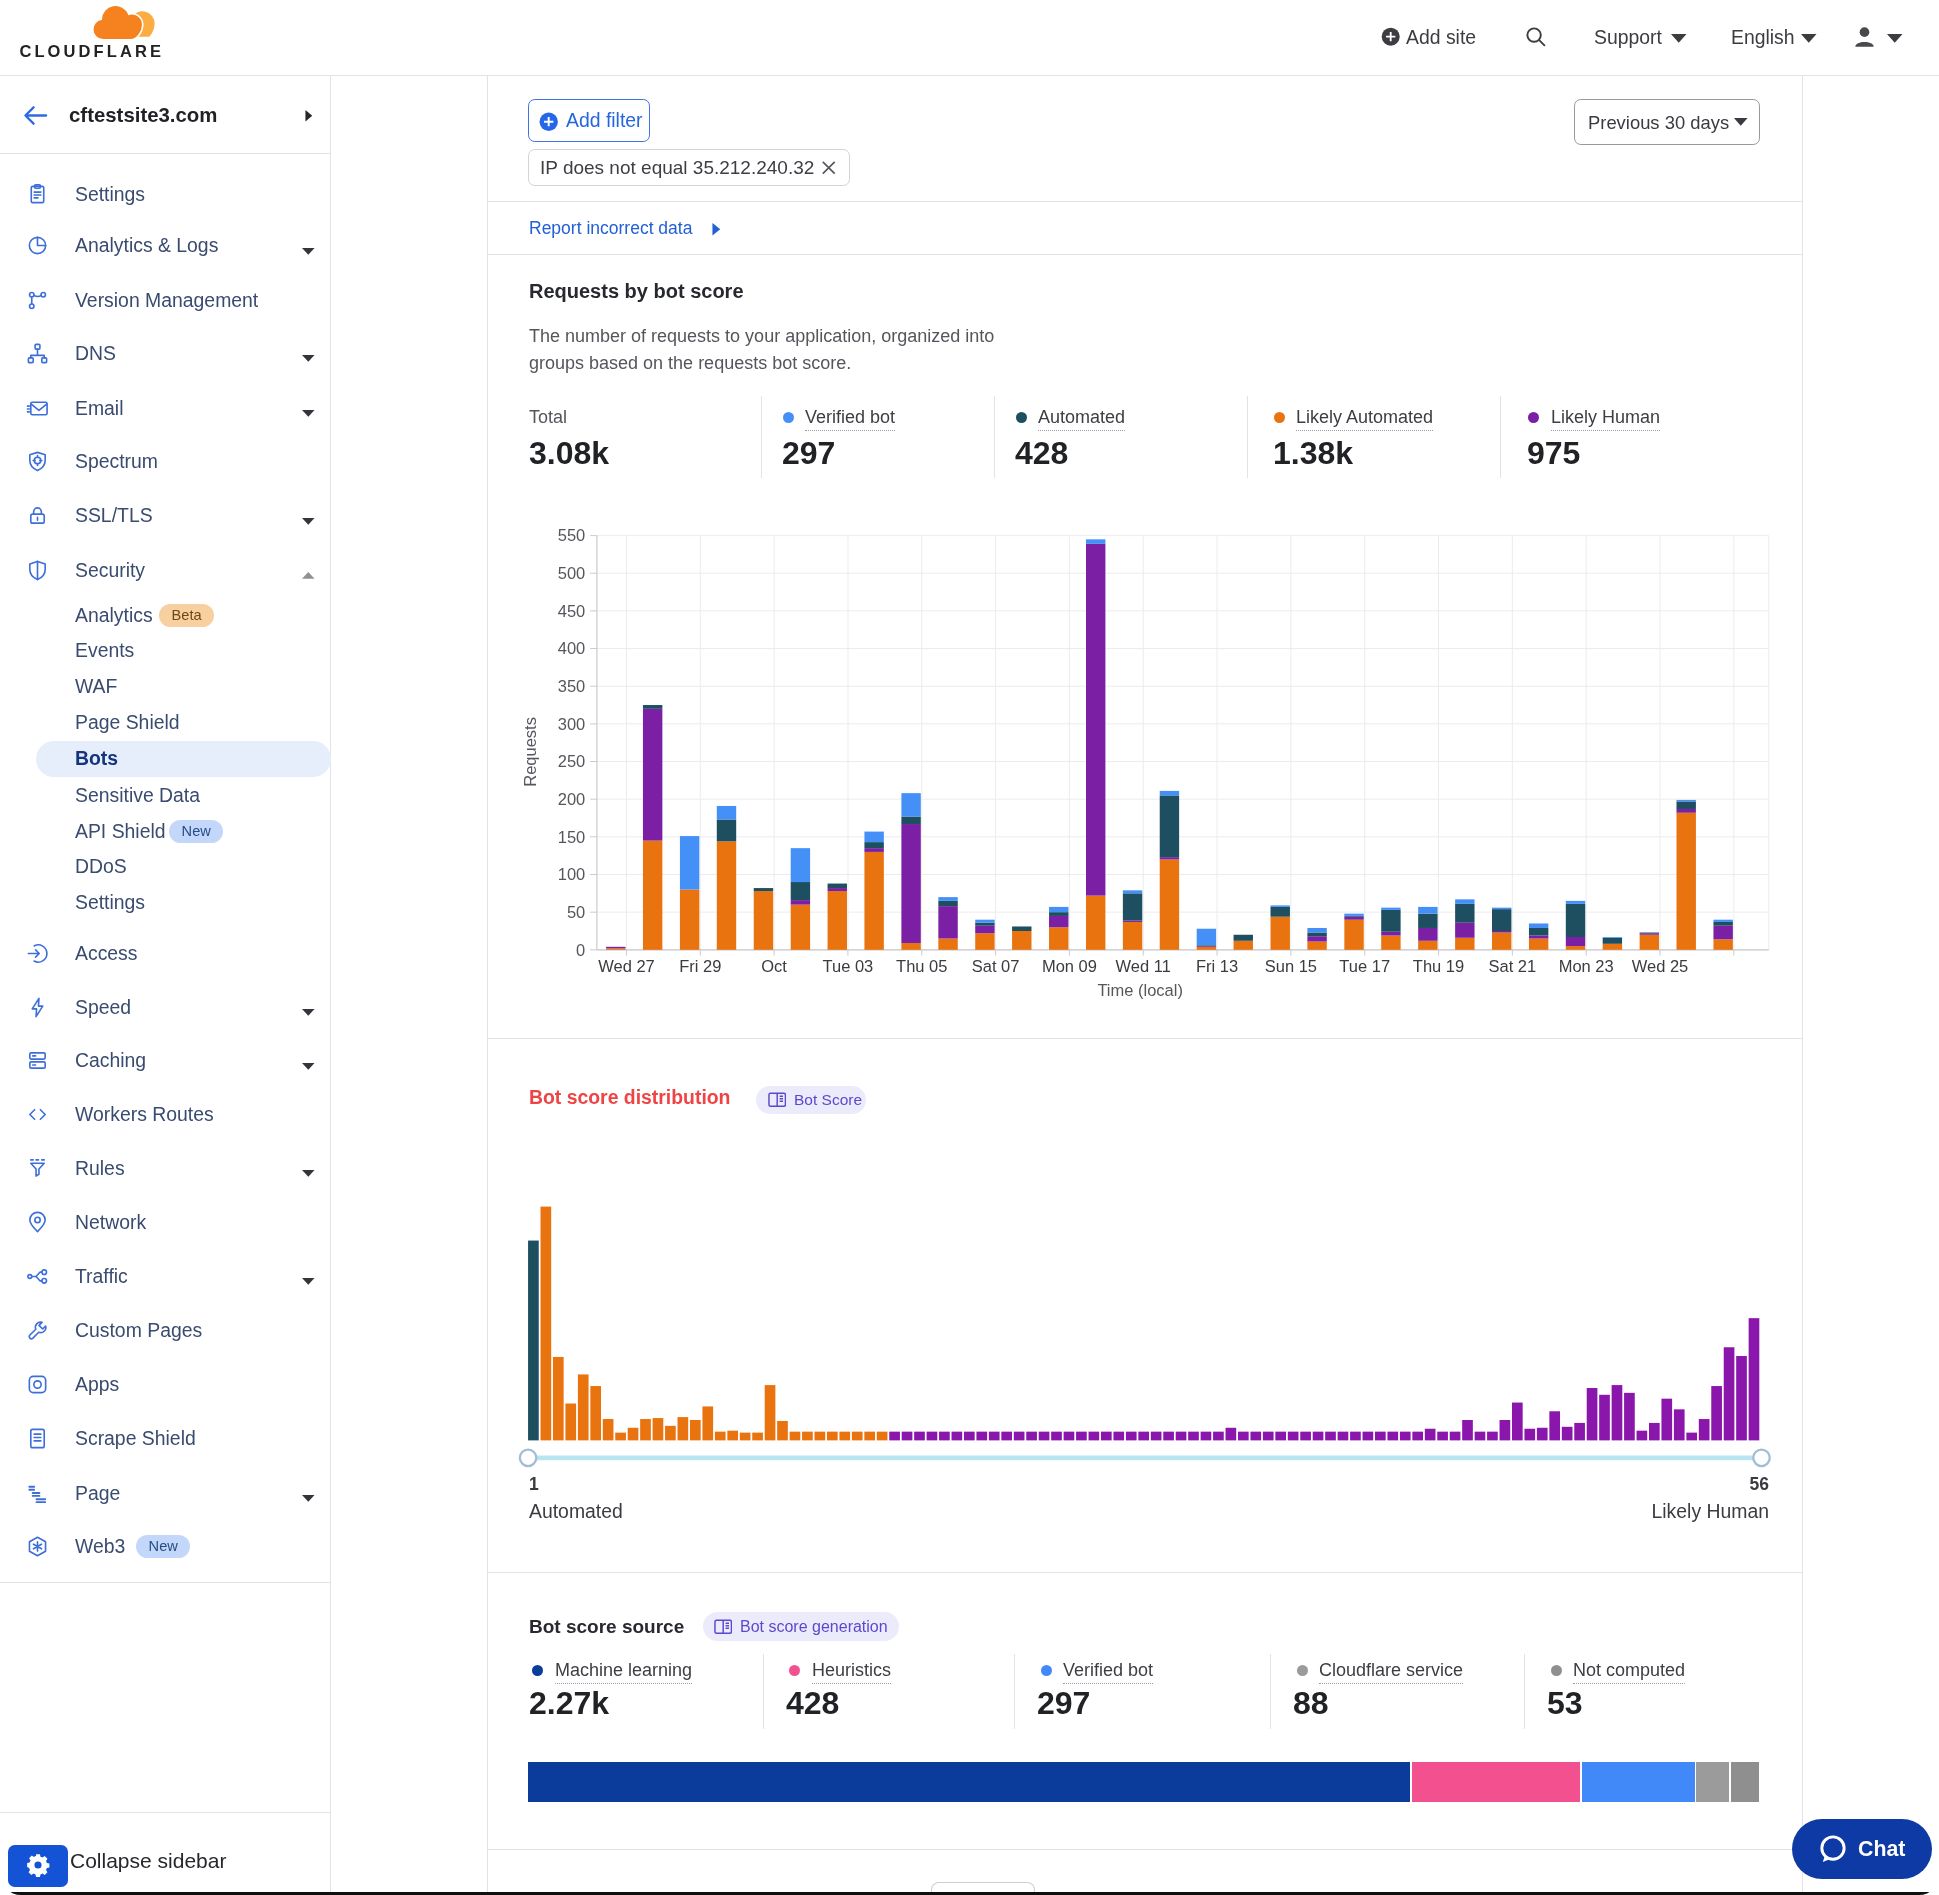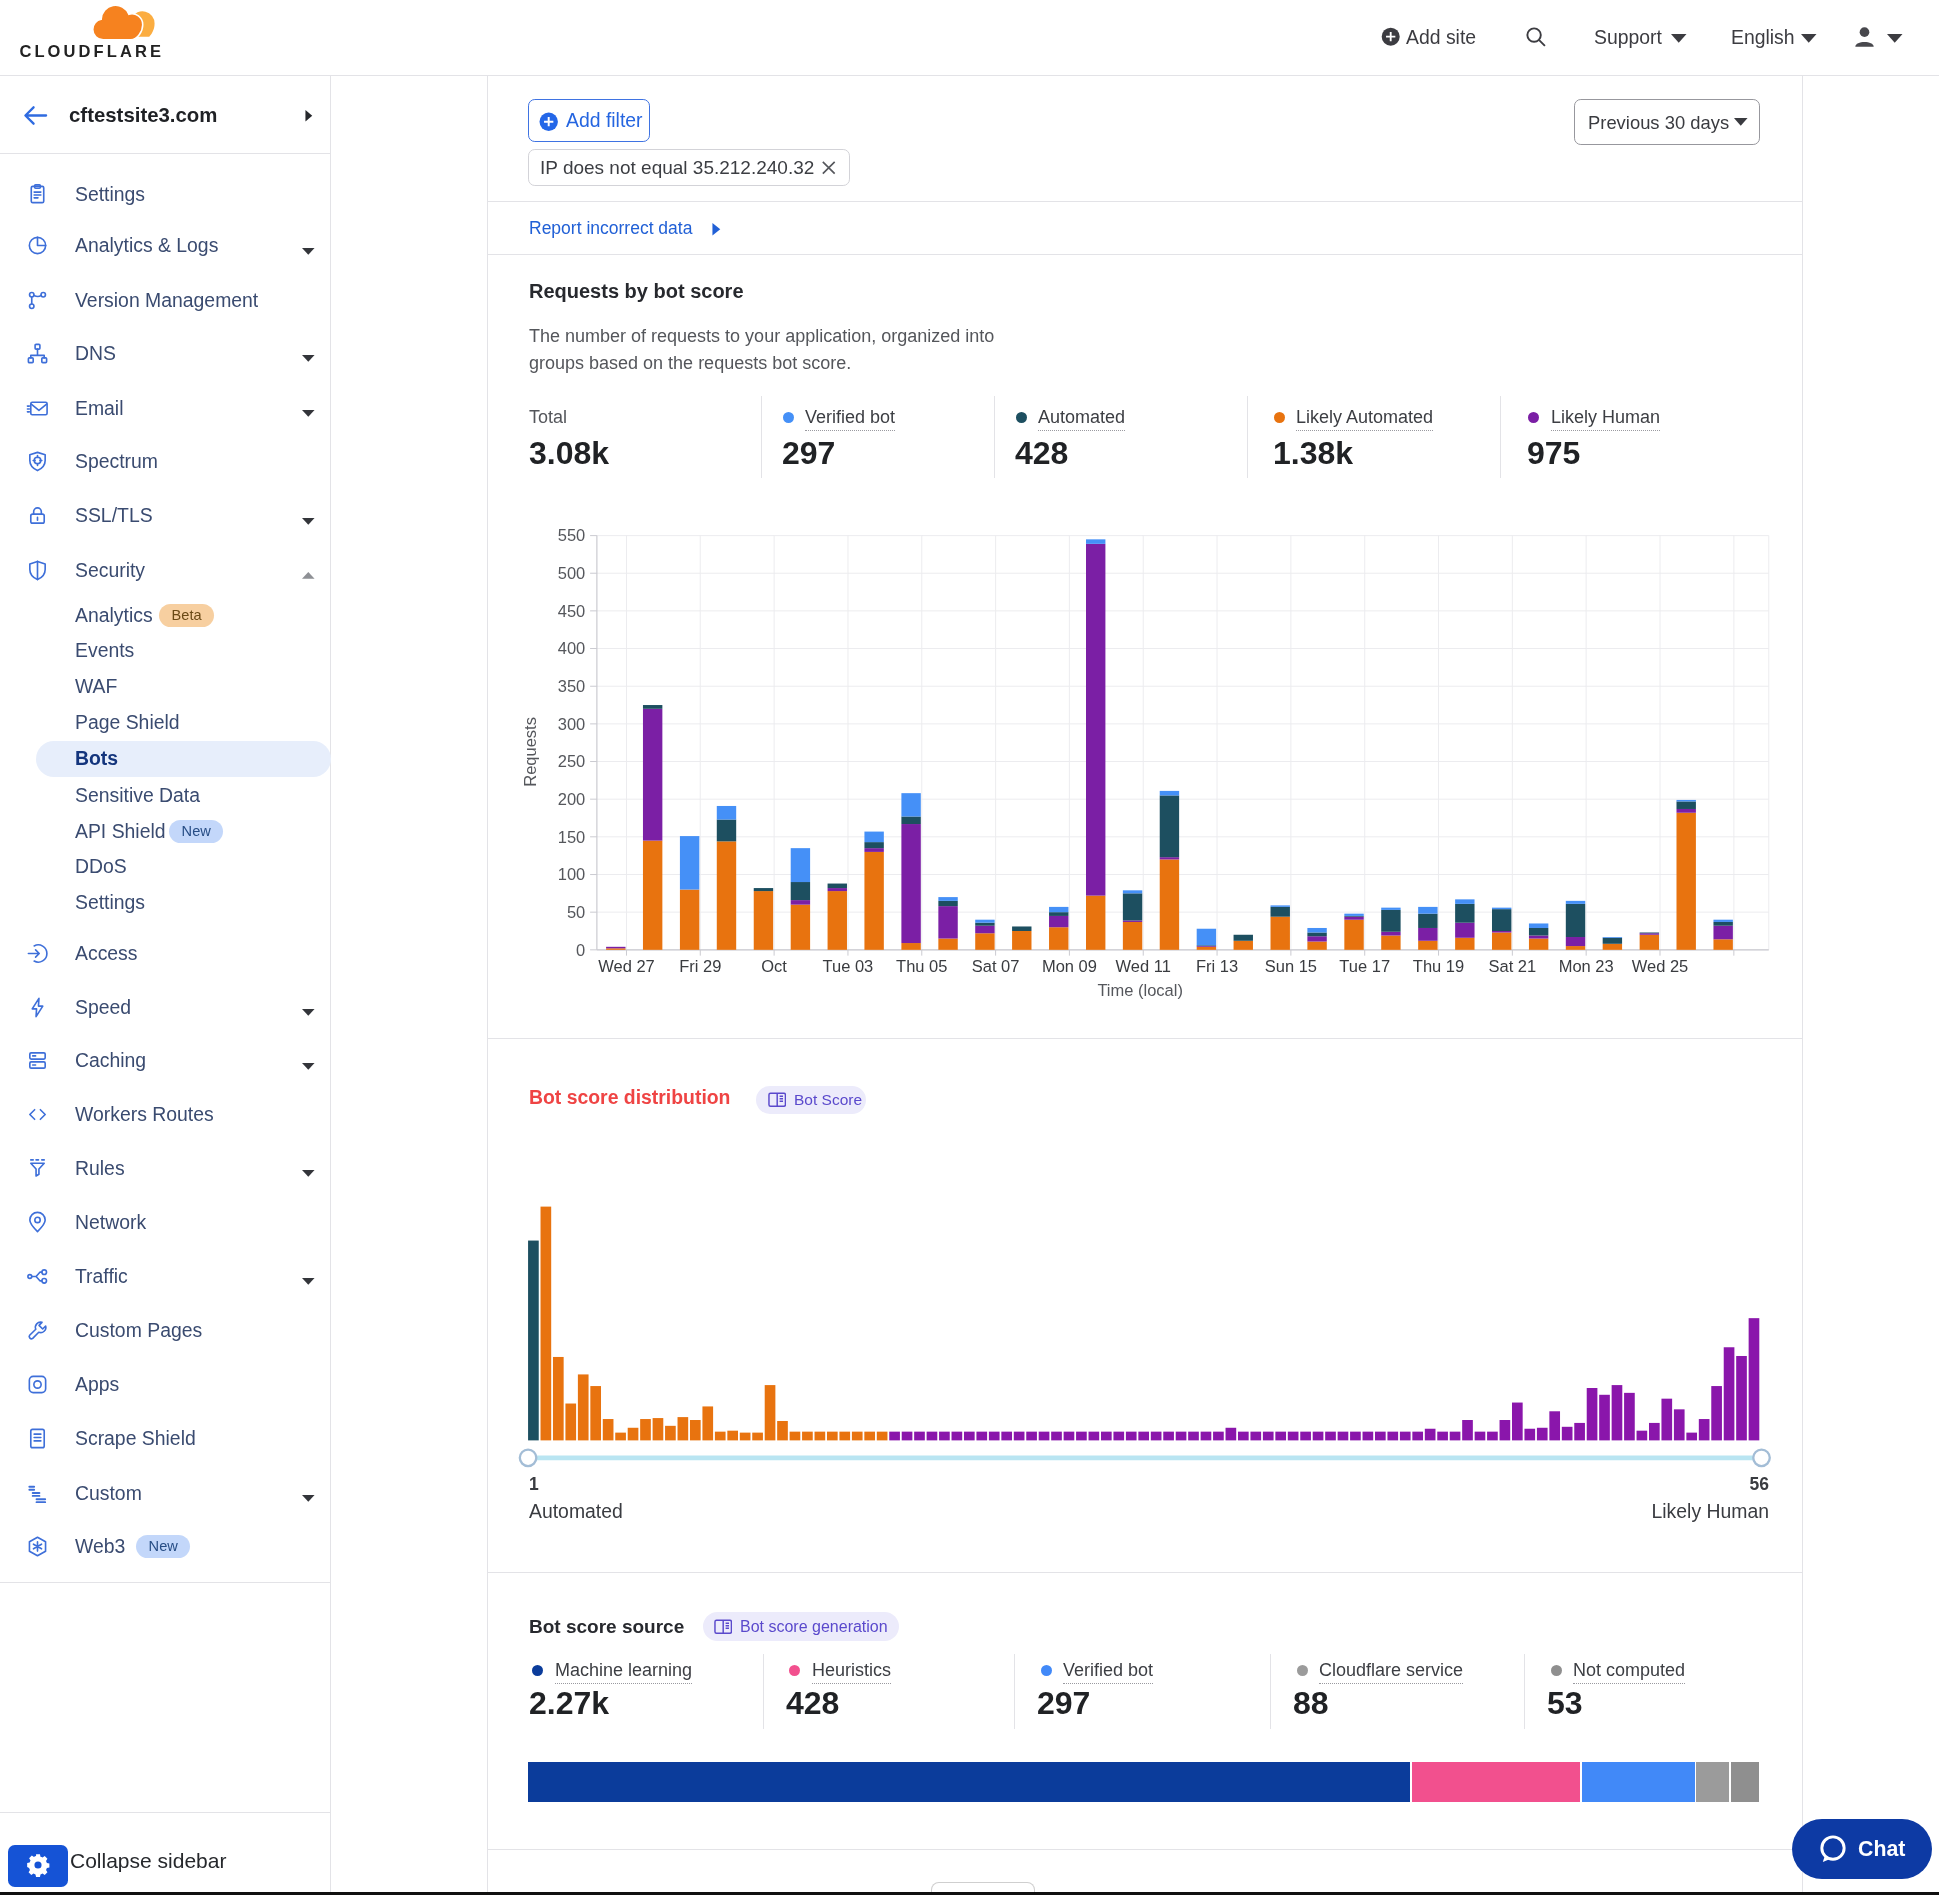--- a/index.html
+++ b/index.html
@@ -1,17 +1,17 @@
 <!DOCTYPE html>
 <html><head><meta charset="utf-8">
 <style>
 * { margin:0; padding:0; box-sizing:border-box; }
 html,body { width:1940px; height:1895px; background:#fff;
   font-family:"Liberation Sans",sans-serif; }
-#page { position:relative; width:1940px; height:1895px; overflow:hidden; }
+#page { position:relative; width:1940px; height:1895px; overflow:hidden;border-radius:21px; }
 .abs { position:absolute; }
 .hnav { font-size:19.4px; color:#3c3c41; line-height:25px; }
 .badge { font-size:14.6px; line-height:23px; padding:0 12.6px; border-radius:12.6px; height:23px; }
 .val { font-size:32px; font-weight:bold; color:#202225; line-height:32px; }
 .dotlab { font-size:18px; color:#3c3e43; line-height:20.4px; border-bottom:1.9px dotted #9a9aa0; padding-bottom:2.9px; }
 .pill { background:#ecebfb; border-radius:14.6px; }
 </style></head>
 <body>
 <div id="page">
 <div class="abs" style="left:0;top:0;width:1940px;height:76px;border-bottom:1px solid #e3e3e7;background:#fff"></div>
@@ -184,21 +184,21 @@
       </svg></div>
     <div class="abs" style="left:75px;top:1373px;font-size:19.4px;color:#3a4b70;line-height:23px">Apps</div>
     <div class="abs" style="left:26px;top:1427px;width:23px;height:23px"><svg width="23" height="23" viewBox="0 0 24 24" fill="none" stroke="#3e6fd9" stroke-width="1.7" stroke-linecap="round" stroke-linejoin="round">
         <rect x="5" y="2.5" width="14" height="19" rx="1.8"></rect>
         <path d="M8.5 7.5h7M8.5 11h7M8.5 14.5h7"></path>
       </svg></div>
     <div class="abs" style="left:75px;top:1427px;font-size:19.4px;color:#3a4b70;line-height:23px">Scrape Shield</div>
     <div class="abs" style="left:26px;top:1482px;width:23px;height:23px"><svg width="23" height="23" viewBox="0 0 24 24" fill="none" stroke="#3e6fd9" stroke-width="1.7" stroke-linecap="round" stroke-linejoin="round">
         <path d="M3.5 5h5M3.5 8h5M7 11.5h7M7 14.5h7M11 18h9M11 21h9" stroke-width="2"></path>
       </svg></div>
-    <div class="abs" style="left:75px;top:1482px;font-size:19.4px;color:#3a4b70;line-height:23px">Custom</div>
+    <div class="abs" style="left:75px;top:1482px;font-size:19.4px;color:#3a4b70;line-height:23px">Page</div>
     <div class="abs" style="left:301px;top:1489px"><svg width="14.6" height="8.7" viewBox="0 0 15 9">
         <path d="M1 1l6.5 7L14 1z" fill="#33353a"></path>
       </svg></div>
     <div class="abs" style="left:26px;top:1535px;width:23px;height:23px"><svg width="23" height="23" viewBox="0 0 24 24" fill="none" stroke="#3e6fd9" stroke-width="1.7" stroke-linecap="round" stroke-linejoin="round">
         <path d="M12 2.3l8.4 4.8v9.8L12 21.7l-8.4-4.8V7.1z"></path>
         <path d="M12 7.2v9.6M7.8 9.6l8.4 4.8M16.2 9.6l-8.4 4.8"></path>
       </svg></div>
     <div class="abs" style="left:75px;top:1535px;font-size:19.4px;color:#3a4b70;line-height:23px">Web3</div>
     <div class="abs badge" style="left:136px;top:1535px;background:#c3d7fa;color:#274d85">New</div>
     <div class="abs" style="left:0;top:1582px;width:331px;border-top:1px solid #e3e3e7"></div>

